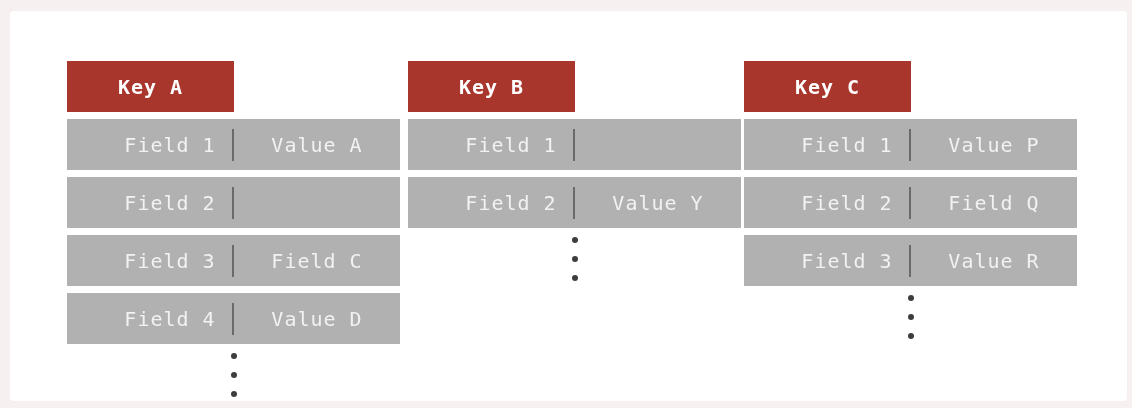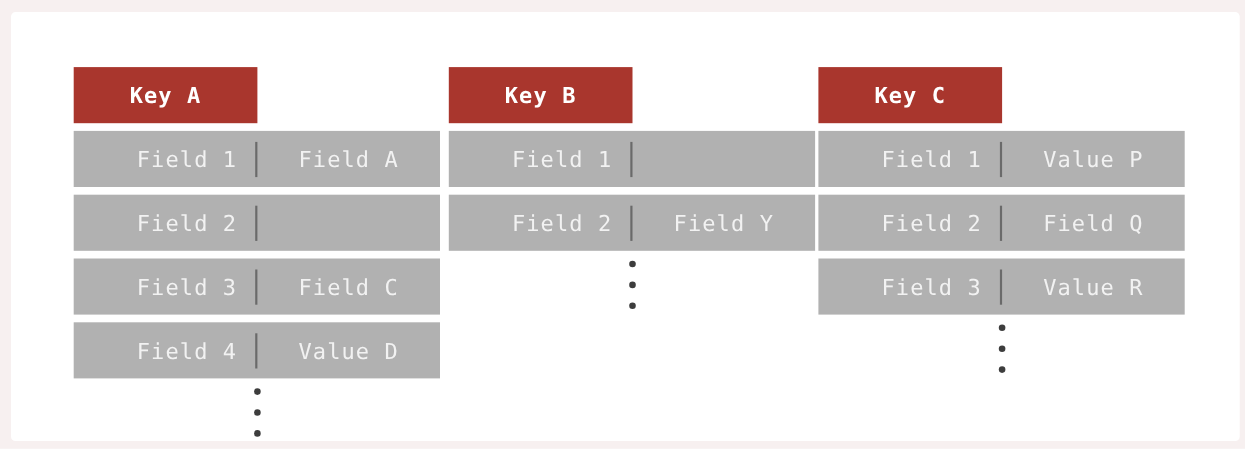--- a/index.html
+++ b/index.html
@@ -92,21 +92,21 @@
 </head>
 <body>
 
 <div class="card">
 
   <div class="hash-column col-a">
     <div class="key-box">Key A</div>
     <div class="entry-row">
       <span class="cell field">Field 1</span>
       <span class="divider"></span>
-      <span class="cell value">Field A</span>
+      <span class="cell value">Value A</span>
     </div>
     <div class="entry-row">
       <span class="cell field">Field 2</span>
       <span class="divider"></span>
     </div>
     <div class="entry-row">
       <span class="cell field">Field 3</span>
       <span class="divider"></span>
       <span class="cell value">Field C</span>
     </div>
@@ -124,21 +124,21 @@
 
   <div class="hash-column col-b">
     <div class="key-box">Key B</div>
     <div class="entry-row">
       <span class="cell field">Field 1</span>
       <span class="divider"></span>
     </div>
     <div class="entry-row">
       <span class="cell field">Field 2</span>
       <span class="divider"></span>
-      <span class="cell value">Field Y</span>
+      <span class="cell value">Value Y</span>
     </div>
     <div class="dots">
       <span class="dot"></span>
       <span class="dot"></span>
       <span class="dot"></span>
     </div>
   </div>
 
   <div class="hash-column col-c">
     <div class="key-box">Key C</div>

